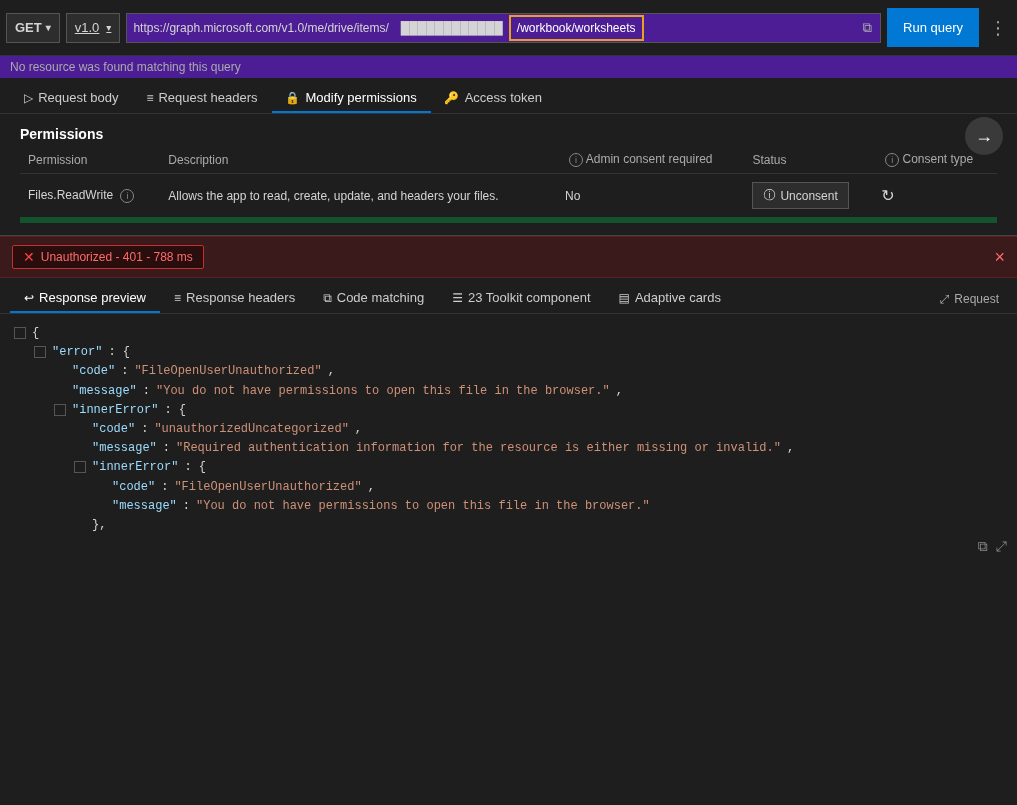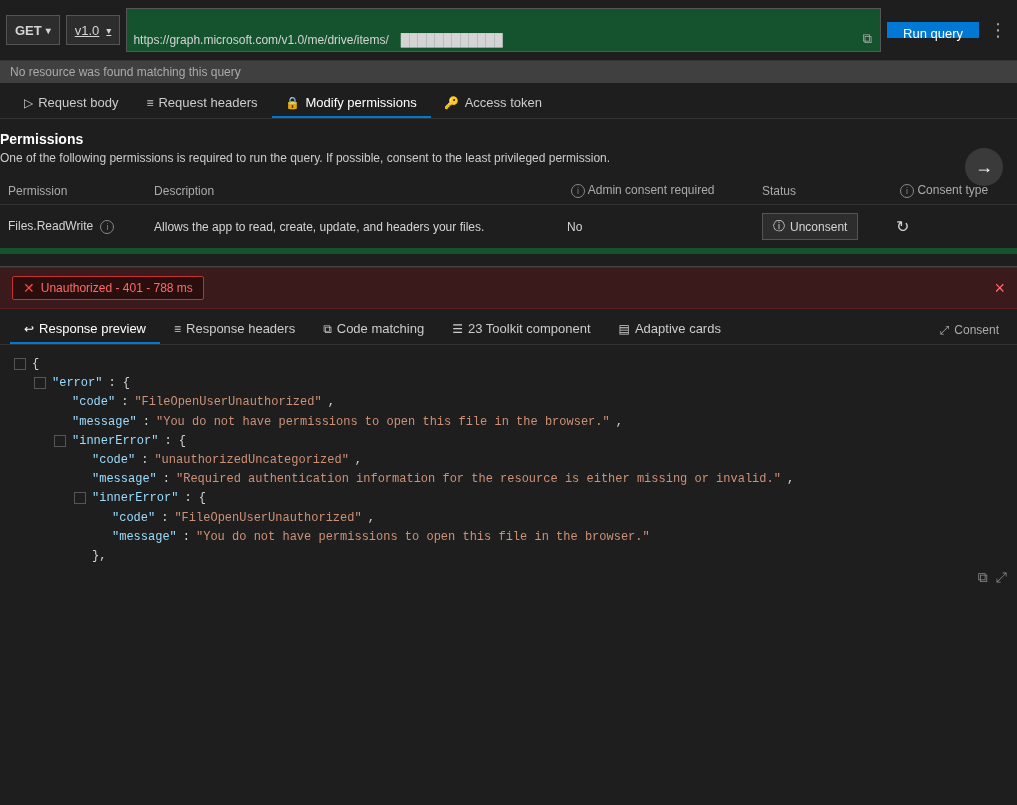--- a/index.html
+++ b/index.html
@@ -45,24 +45,24 @@
       align-items: center;
       gap: 7px;
       font-size: 13px;
       height: 30px;
       text-decoration: underline;
     }
 
     .url-bar {
       flex: 1;
       display: flex;
-      align-items: flex-end;
-      background: #14532d;
+      align-items: center;
+      background: #4c1d95;
       border: 1px solid #555;
-      height: 44px;
+      height: 30px;
       overflow: hidden;
     }
 
     .url-base {
       padding: 4px 6px;
       color: #d4d4d4;
       font-size: 12px;
       white-space: nowrap;
     }
 
@@ -83,40 +83,40 @@
       padding: 4px 8px;
       cursor: pointer;
     }
 
     .run-query-btn {
       background: #0078d4;
       color: #fff;
       border: none;
       padding: 4px 16px;
       font-size: 13px;
-      height: 16px;
+      height: 39px;
       cursor: pointer;
       white-space: nowrap;
     }
 
     .kebab-btn {
       background: transparent;
       border: none;
       color: #aaa;
       font-size: 18px;
       cursor: pointer;
       padding: 0 4px;
     }
 
     
     .no-resource-notice {
       padding: 4px 10px;
       font-size: 12px;
       color: #aaa;
-      background: #404040;
+      background: #4c1d95;
     }
 
     
     .tab-bar {
       display: flex;
       align-items: center;
       gap: 0;
       padding: 6px 10px 0;
       border-bottom: 1px solid #333;
       background: #1e1e1e;
@@ -138,21 +138,21 @@
       color: #fff;
       border-bottom: 2px solid #0078d4;
     }
 
     .tab-icon {
       font-size: 12px;
     }
 
     
     .permissions-section {
-      padding: 12px 0;
+      padding: 12px 20px;
       background: #1e1e1e;
     }
 
     .permissions-title {
       font-weight: bold;
       font-size: 14px;
       color: #fff;
       margin-bottom: 4px;
     }
 
@@ -380,20 +380,21 @@
     <span>GET</span>
     <span class="dropdown-arrow">▾</span>
   </div>
   <div class="version-select">
     <span>v1.0</span>
     <span class="dropdown-arrow">▾</span>
   </div>
   <div class="url-bar">
     <span class="url-base">https://graph.microsoft.com/v1.0/me/drive/items/</span>
     <span class="url-base">████████████</span>
+    <span class="url-highlight">/workbook/worksheets</span>
     <button class="url-icon-btn">⧉</button>
   </div>
   <button class="run-query-btn">Run query</button>
   <button class="kebab-btn">⋮</button>
 </div>
 
 <div class="no-resource-notice">
   <span>No resource was found matching this query</span>
 </div>
 
@@ -413,21 +414,20 @@
       <span>Modify permissions</span>
     </div>
     <div class="tab-item">
       <span class="tab-icon">🔑</span>
       <span>Access token</span>
     </div>
   </div>
 
   <div class="permissions-section">
     <div class="permissions-title">Permissions</div>
-    <div class="permissions-desc">One of the following permissions is required to run the query. If possible, consent to the least privileged permission.</div>
     <table class="permissions-table">
       <thead>
         <tr>
           <th>
             <span>Permission</span>
           </th>
           <th>
             <span>Description</span>
           </th>
           <th>
@@ -492,21 +492,21 @@
   <div class="response-tab-item">
     <span class="tab-icon">☰</span>
     <span>23 Toolkit component</span>
   </div>
   <div class="response-tab-item">
     <span class="tab-icon">▤</span>
     <span>Adaptive cards</span>
   </div>
   <button class="expand-btn">
     <span>⤢</span>
-    <span>Consent</span>
+    <span>Request</span>
   </button>
 </div>
 
 <div class="json-area">
   <div class="json-line">
     <div class="json-checkbox"></div>
     <span class="json-punct">{</span>
   </div>
   <div class="json-line json-indent1">
     <div class="json-checkbox"></div>

